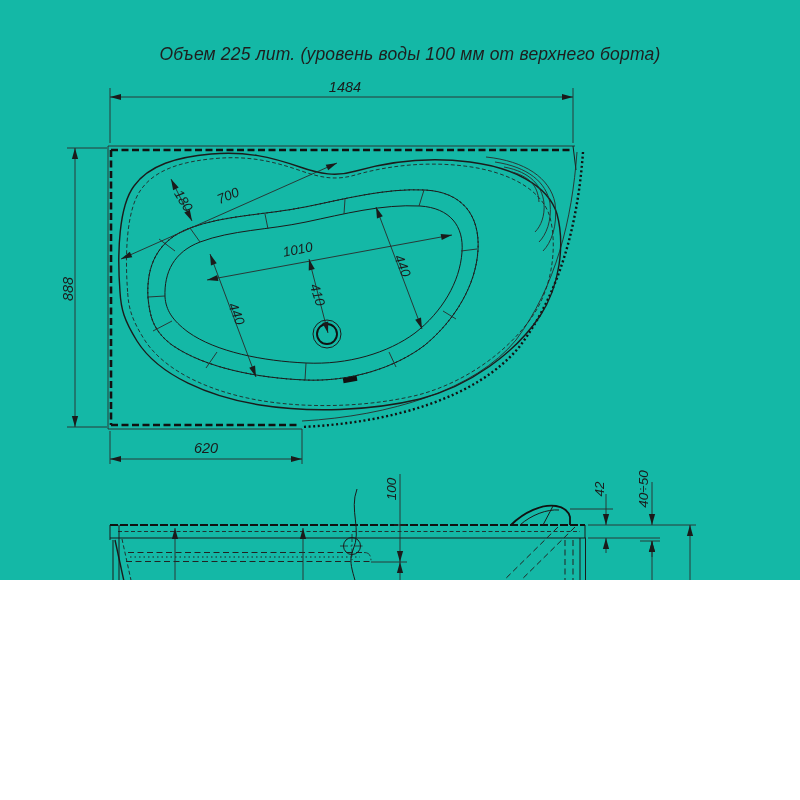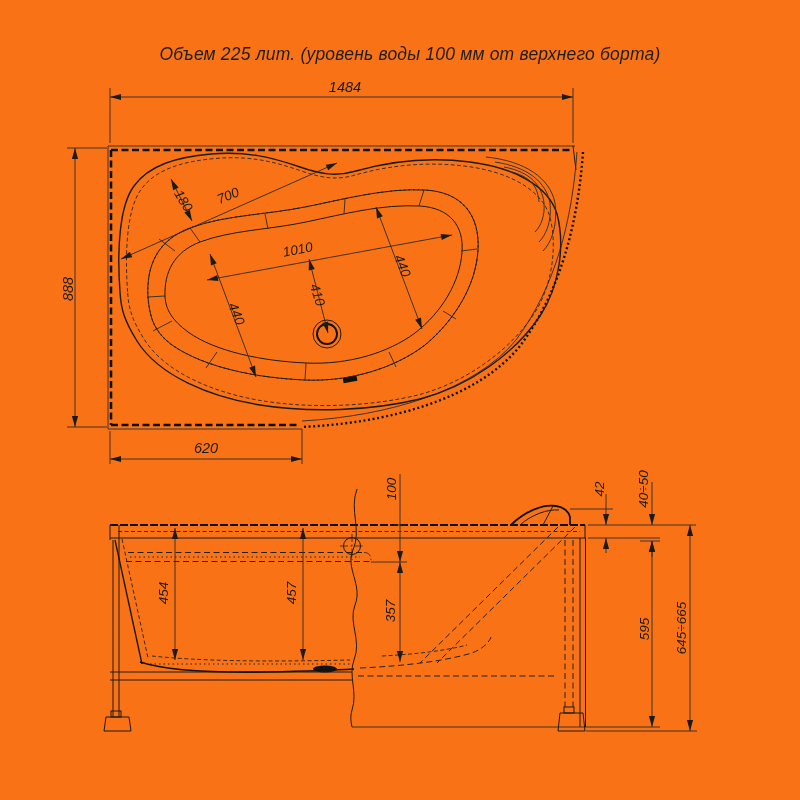--- a/index.html
+++ b/index.html
@@ -1,16 +1,16 @@
 <!DOCTYPE html>
 <html><head>
 <meta charset="utf-8">
 <style>
   html,body{margin:0;padding:0;background:#ffffff;}
-  #stage{position:relative;width:800px;height:800px;background:#f97316;overflow:hidden;
+  #stage{position:relative;width:800px;height:580px;background:#14b8a6;overflow:hidden;
          font-family:"Liberation Sans",sans-serif;}
   #title{position:absolute;top:44px;left:0;width:820px;text-align:center;
          font-style:italic;font-size:17.5px;color:#1e1e1e;letter-spacing:.2px;}
   svg{position:absolute;left:0;top:0;}
   .thin{stroke:#1b1b1b;stroke-width:1;fill:none;}
   .hair{stroke:#2a2a2a;stroke-width:.9;fill:none;}
   .med{stroke:#1b1b1b;stroke-width:1.4;fill:none;}
   .bold{stroke:#111;stroke-width:1.8;fill:none;}
   .dashbold{stroke:#111;stroke-width:2.6;fill:none;stroke-dasharray:7,3.5;}
   .dash{stroke:#222;stroke-width:1;fill:none;stroke-dasharray:6,3.5;}

